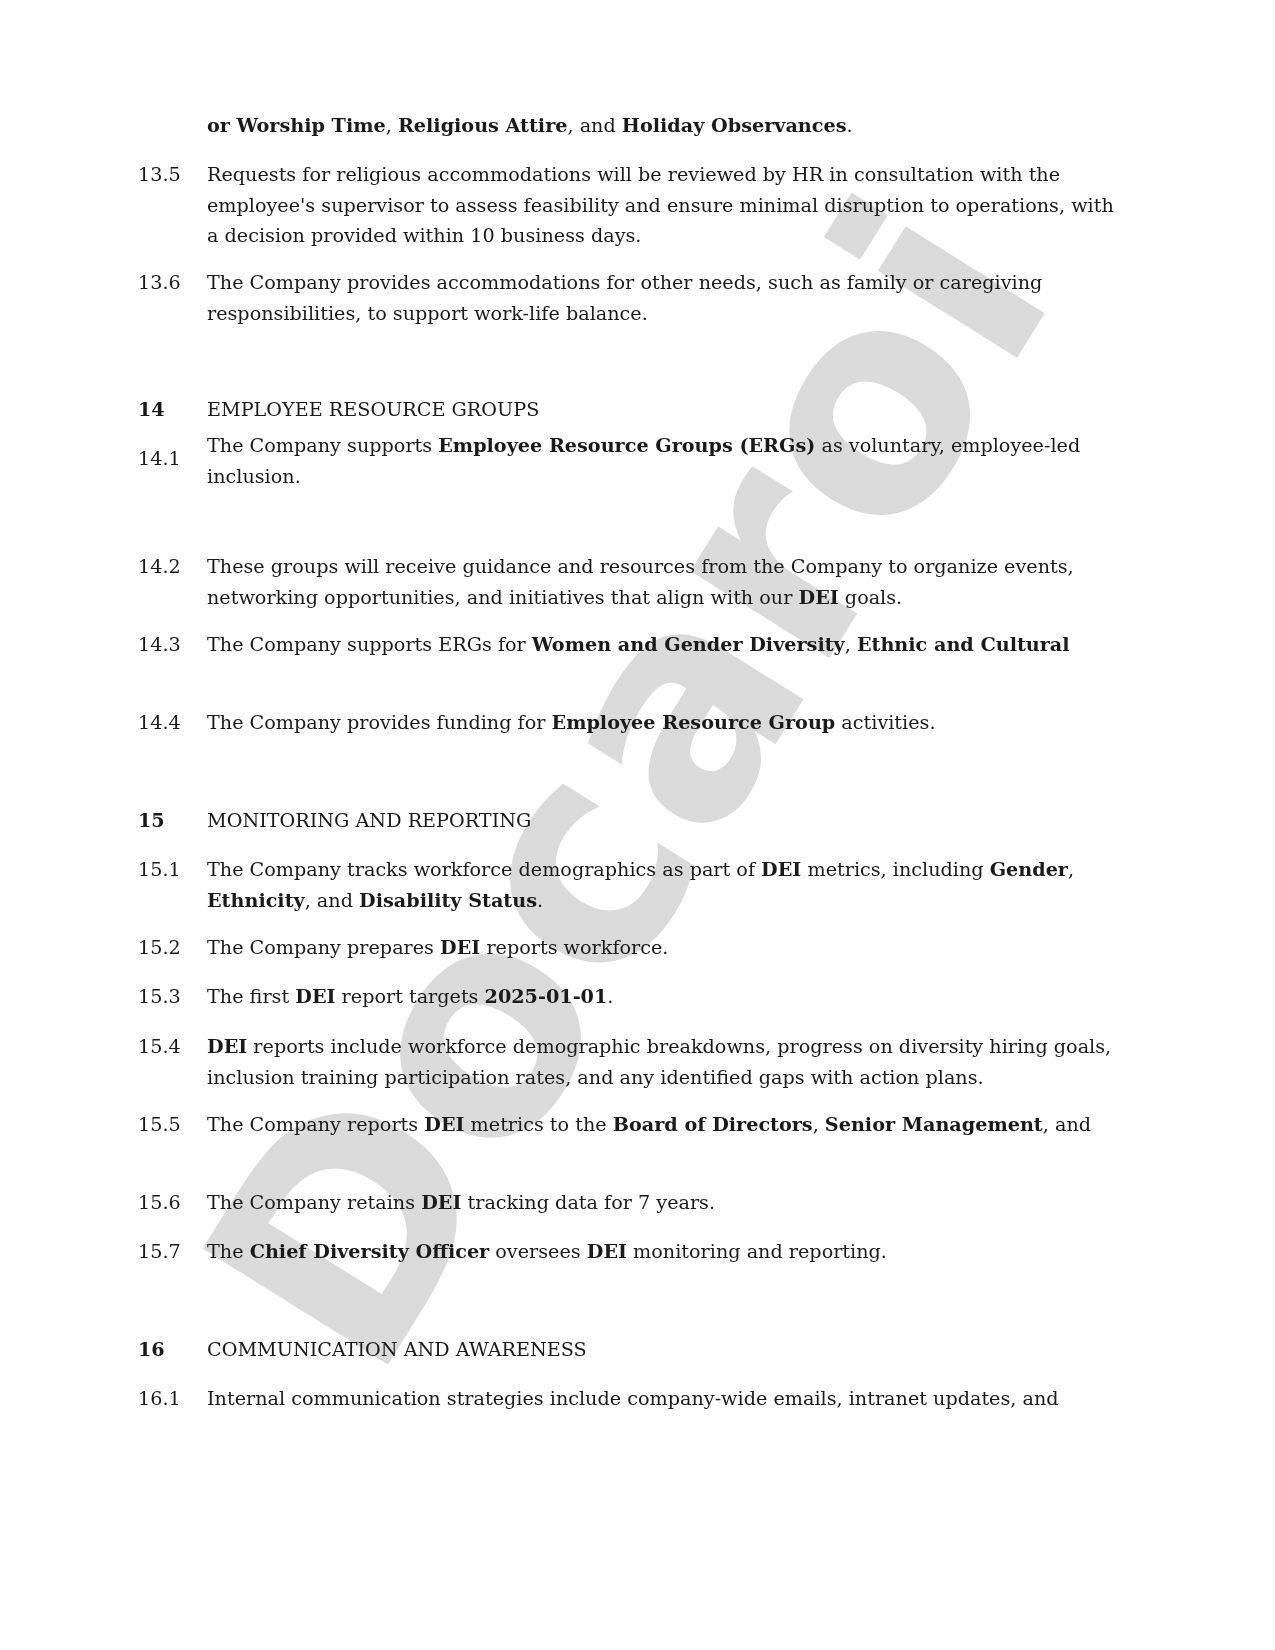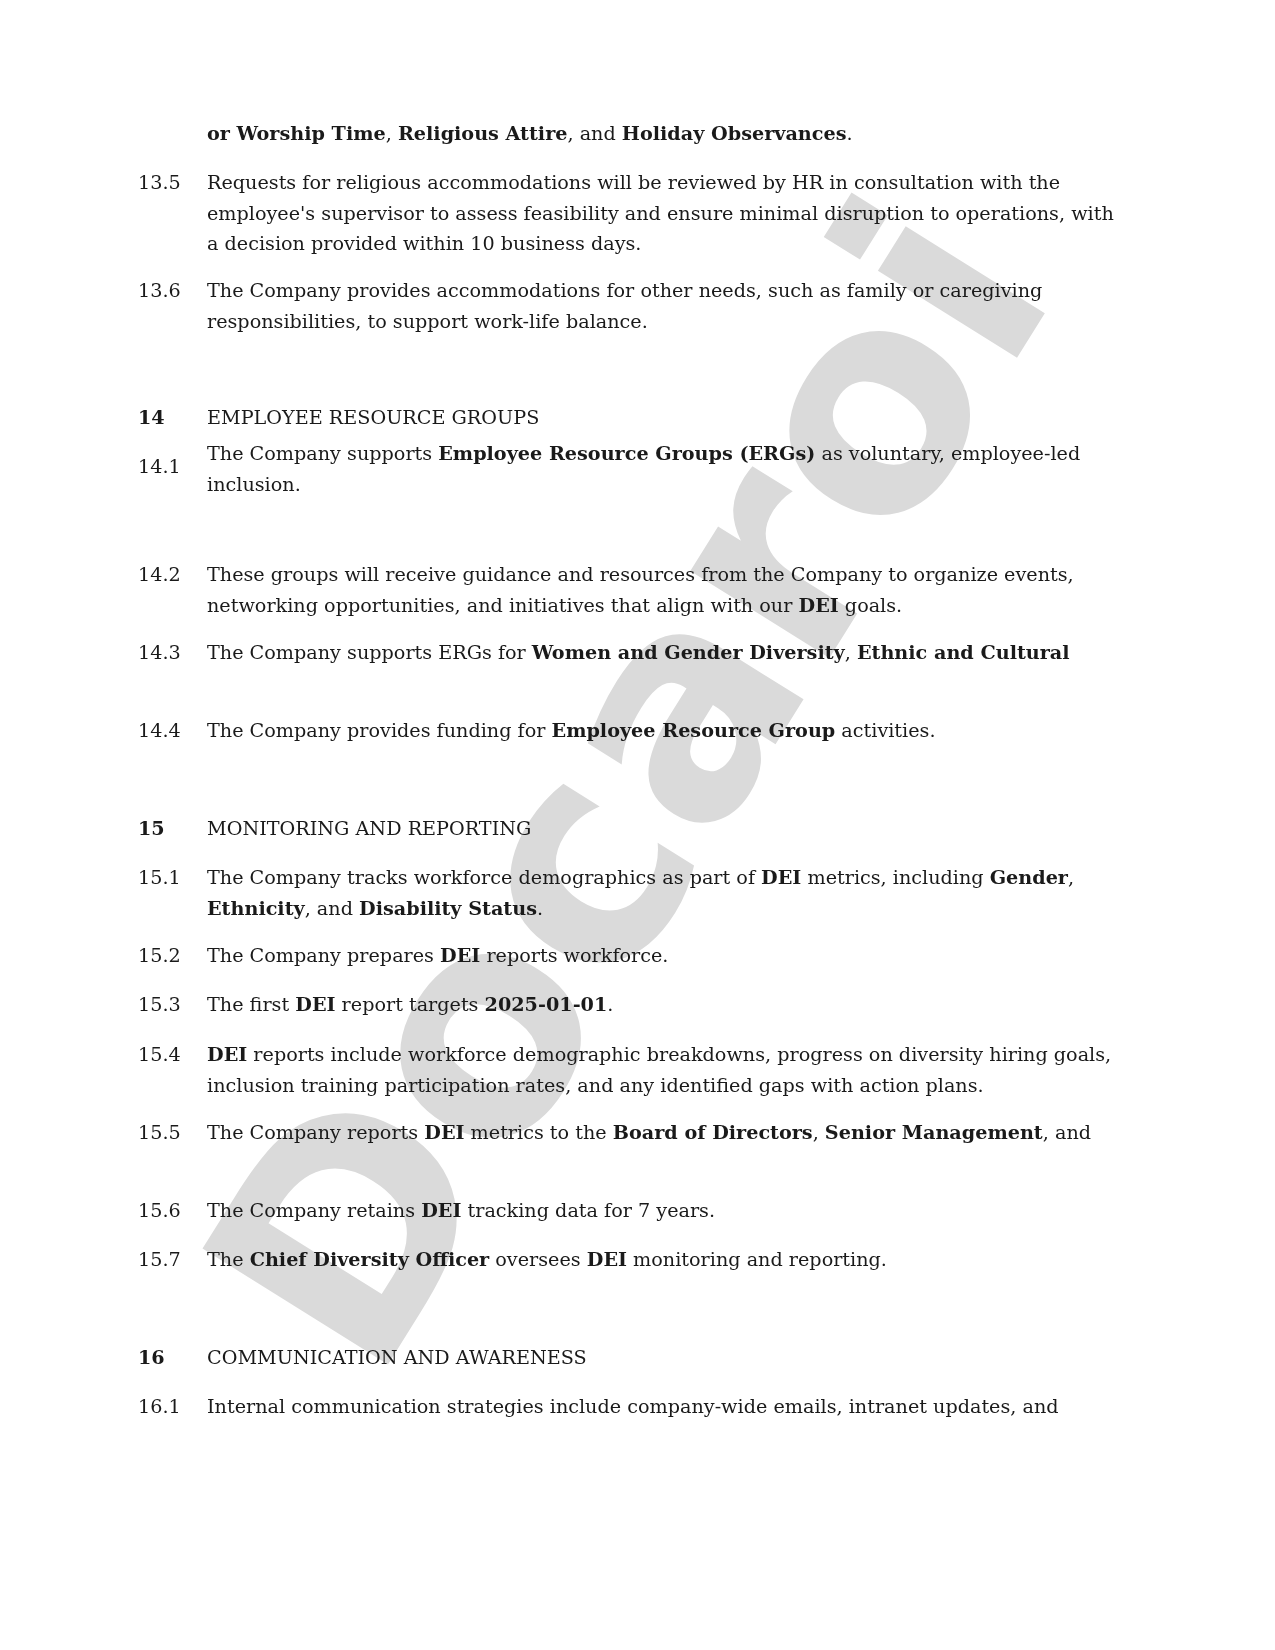--- a/index.html
+++ b/index.html
@@ -27,21 +27,20 @@
       pointer-events: none;
       margin-left: -10px;
       margin-top: -40px;
     }
     .page {
       position: absolute;
       left: 0; top: 0;
       width: 1275px;
       height: 1260px;
       z-index: 1;
-      margin-top: 8px;
     }
     .num {
       position: absolute;
       left: 138px;
       font-size: 19.2px;
       line-height: 30.5px;
     }
     .hnum {
       position: absolute;
       left: 138px;

